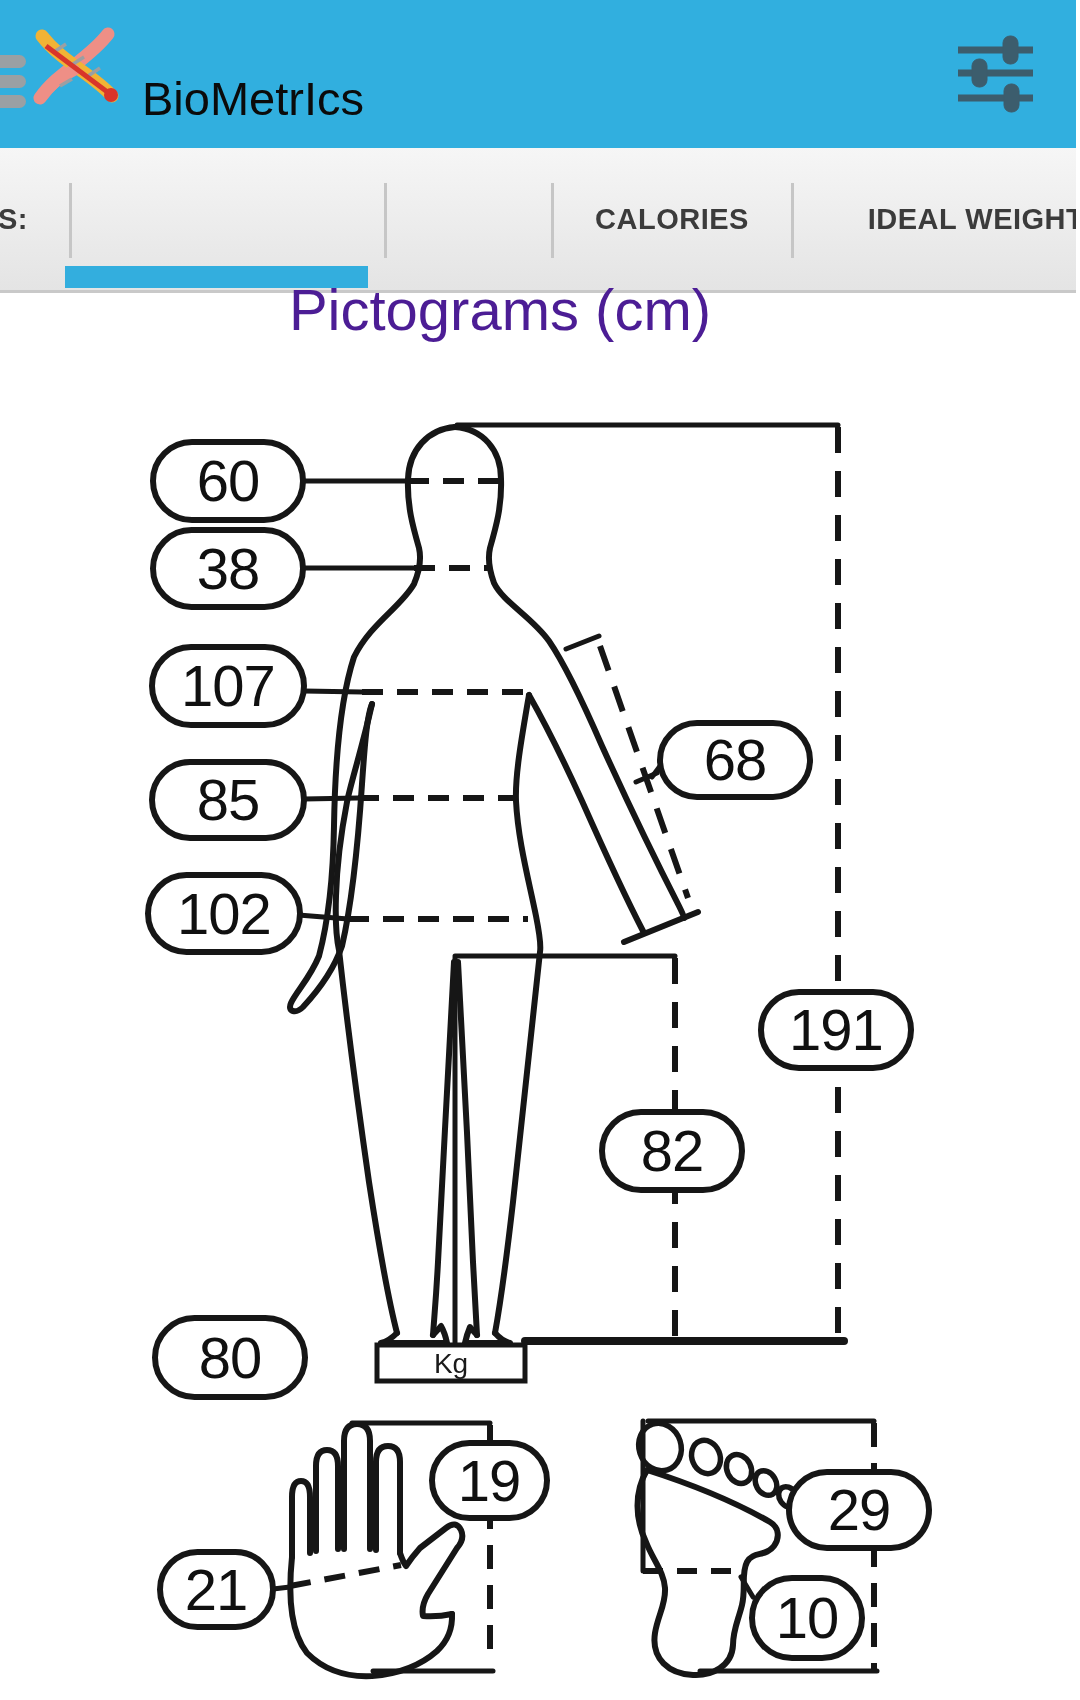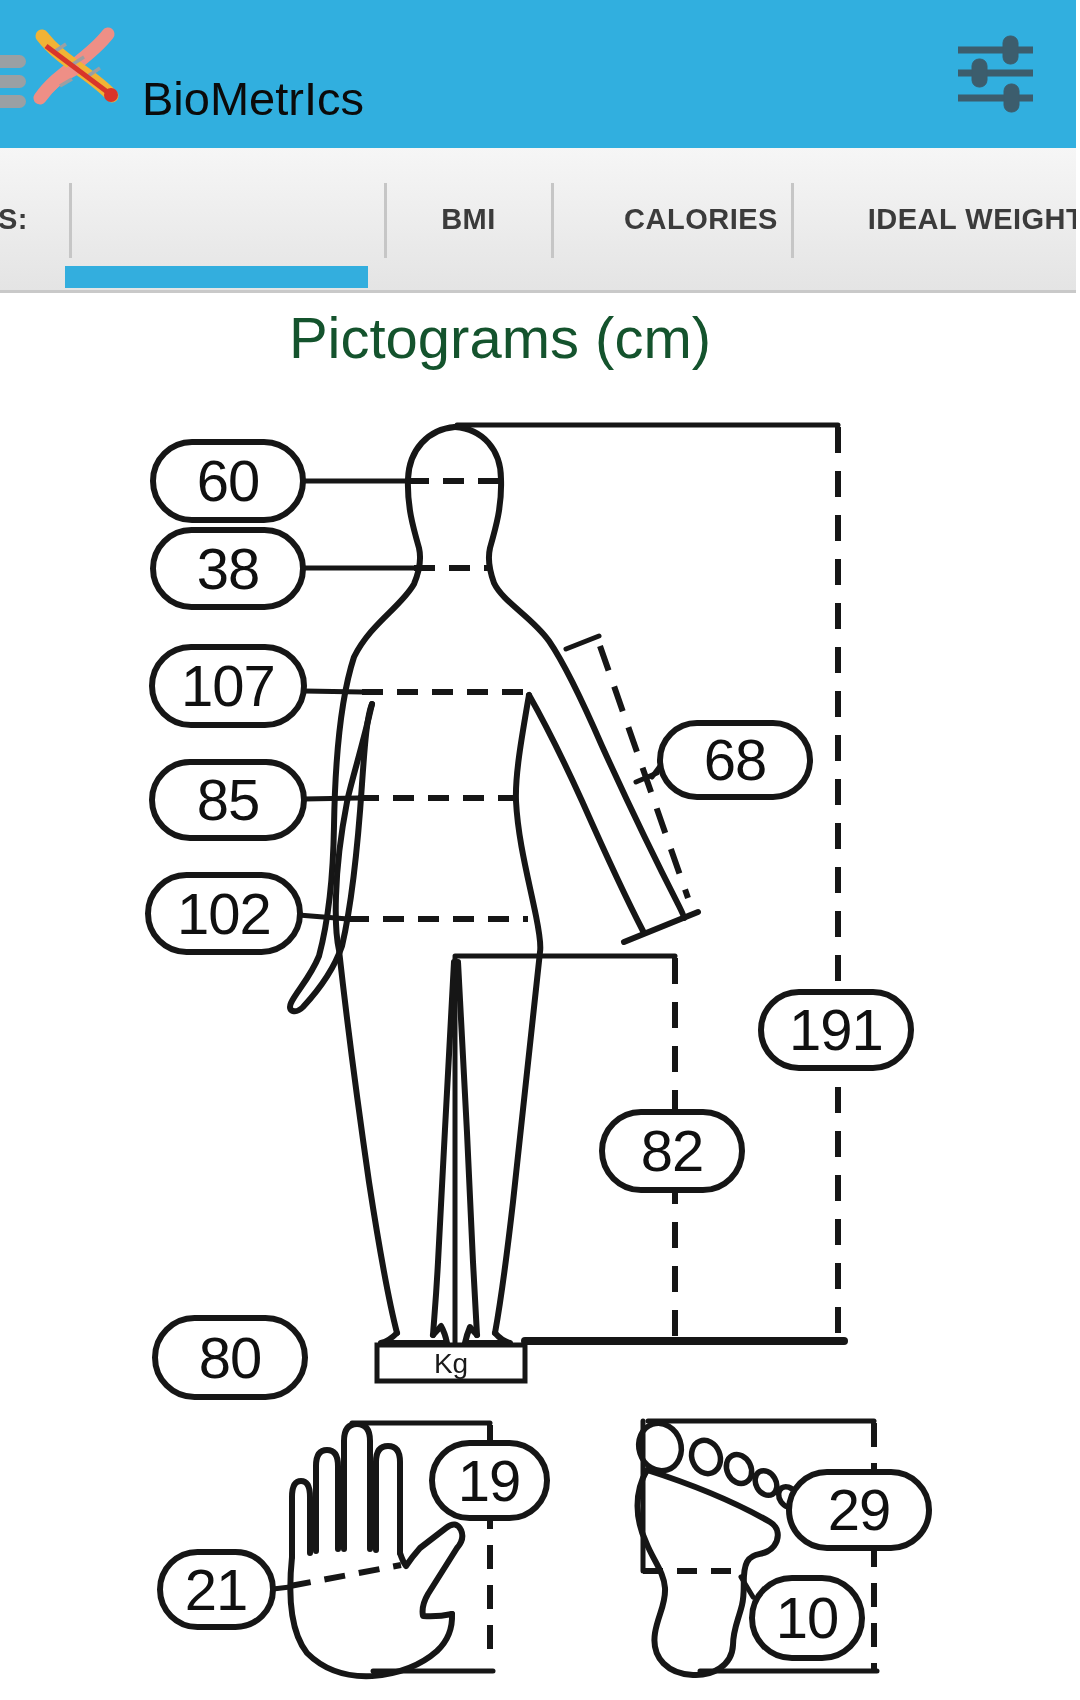--- a/index.html
+++ b/index.html
@@ -17,28 +17,28 @@
             letter-spacing:0px;line-height:60px;}
   .sliders{position:absolute;left:950px;top:28px;cursor:pointer;}
   
   .tabbar{position:absolute;left:0;top:148px;width:1080px;height:142px;
           background:linear-gradient(#f6f6f6,#e4e4e4);border-bottom:3px solid #c9c9c9;overflow:hidden;}
   .tab{position:absolute;top:0;height:142px;line-height:142px;text-align:center;
        font-size:29px;font-weight:bold;color:#3b3b3b;letter-spacing:.5px;white-space:nowrap;cursor:pointer;}
   .tab.t0{left:-10px;width:46px;}
   .tab.t1{left:70px;width:315px;}
   .tab.t2{left:385px;width:167px;}
-  .tab.t3{left:552px;width:240px;padding-left:29px;}
+  .tab.t3{left:552px;width:240px;}
   .tab.t4{left:792px;width:368px;}
   .tabdiv{position:absolute;top:35px;width:3px;height:75px;background:#c6c6c6;}
   .tabdiv.d1{left:69px;}.tabdiv.d2{left:384px;}.tabdiv.d3{left:551px;}.tabdiv.d4{left:791px;}
   .underline{position:absolute;left:65px;top:118px;width:303px;height:22px;background:#33AEDE;}
   
-  .pagetitle{position:absolute;left:0;top:304px;width:1000px;text-align:center;
-             font-size:58px;font-weight:400;color:#14532d;}
+  .pagetitle{position:absolute;left:0;top:276px;width:1000px;text-align:center;
+             font-size:58px;font-weight:400;color:#4c1d95;}
   .figure{position:absolute;left:0;top:380px;}
   .figure path,.figure line,.figure ellipse,.figure rect{vector-effect:none;}
   svg text{font-family:"Liberation Sans",sans-serif;}
   .pilltext{font-size:58px;letter-spacing:-1px;fill:#101010;text-anchor:middle;}
   .kgtext{font-size:28px;fill:#1a1a1a;text-anchor:middle;}
 </style>
 </head>
 <body>
 
 <div class="screen">
@@ -67,21 +67,20 @@
         <rect x="972" y="59" width="15" height="28" rx="7"></rect>
         <rect x="1004" y="84" width="15" height="28" rx="7"></rect>
       </g>
     </svg>
   </header>
 
   <nav class="tabbar">
     <div class="tab t0">S:</div>
     <div class="tabdiv d1"></div>
     <div class="tabdiv d2"></div>
-    <div class="tab t2">BMI</div>
     <div class="tabdiv d3"></div>
     <div class="tab t3">CALORIES</div>
     <div class="tabdiv d4"></div>
     <div class="tab t4">IDEAL WEIGHT</div>
     <div class="underline"></div>
   </nav>
 
   <div class="pagetitle">Pictograms (cm)</div>
 
   <svg class="figure" width="1080" height="1320" viewBox="0 380 1080 1320">

